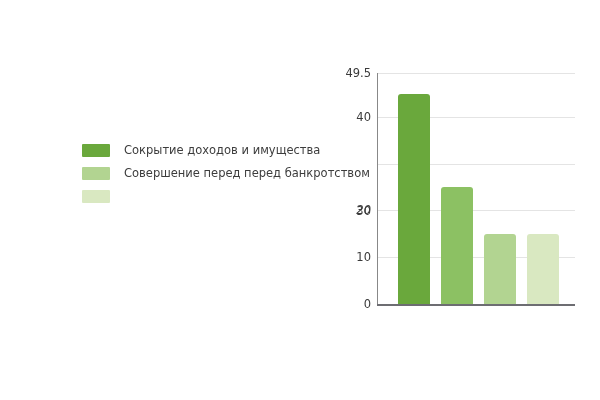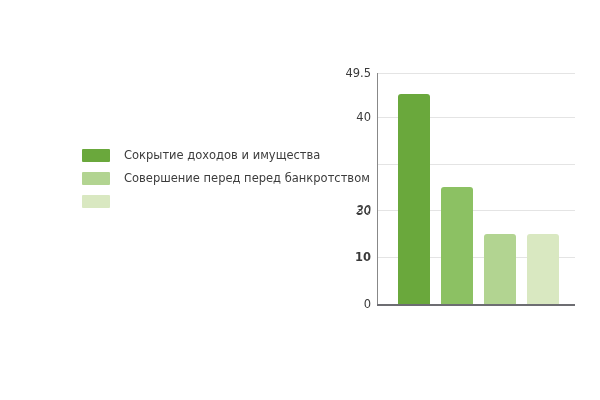--- a/index.html
+++ b/index.html
@@ -25,21 +25,21 @@
 
   
   #legend {
     position: absolute;
     left: 34px;
     top: 144px;
     width: 320px;
   }
   .legend-item {
     display: flex;
-    align-items: center;
+    align-items: flex-start;
     height: 23px;
     padding-left: 48px;
   }
   .legend-swatch {
     width: 28px;
     height: 13px;
     flex: 0 0 auto;
     border-radius: 1px;
   }
   .legend-label {
@@ -123,21 +123,21 @@
     <div class="legend-item">
       <span class="legend-swatch" style="background:#d9e8c1;"></span>
     </div>
   </div>
 
   <div id="yticks">
     <div class="ytick-abs" style="left:311px; top:73px;">49.5</div>
     <div class="ytick-abs" style="left:311px; top:117px;">40</div>
     <div class="ytick-abs" style="left:311px; top:180px;margin-top:31px;">30</div>
     <div class="ytick-abs" style="left:311px; top:210px;font-style:italic;">20</div>
-    <div class="ytick-abs" style="left:311px; top:257px;font-weight:bold;">10</div>
+    <div class="ytick-abs" style="left:311px; top:257px;">10</div>
     <div class="ytick-abs" style="left:311px; top:304px;">0</div>
   </div>
 
   <div id="plot">
     <div class="gridline" style="top:0px;"></div>
     <div class="gridline" style="top:44px;"></div>
     <div class="gridline" style="top:91px;"></div>
     <div class="gridline" style="top:137px;"></div>
     <div class="gridline" style="top:184px;"></div>
 

